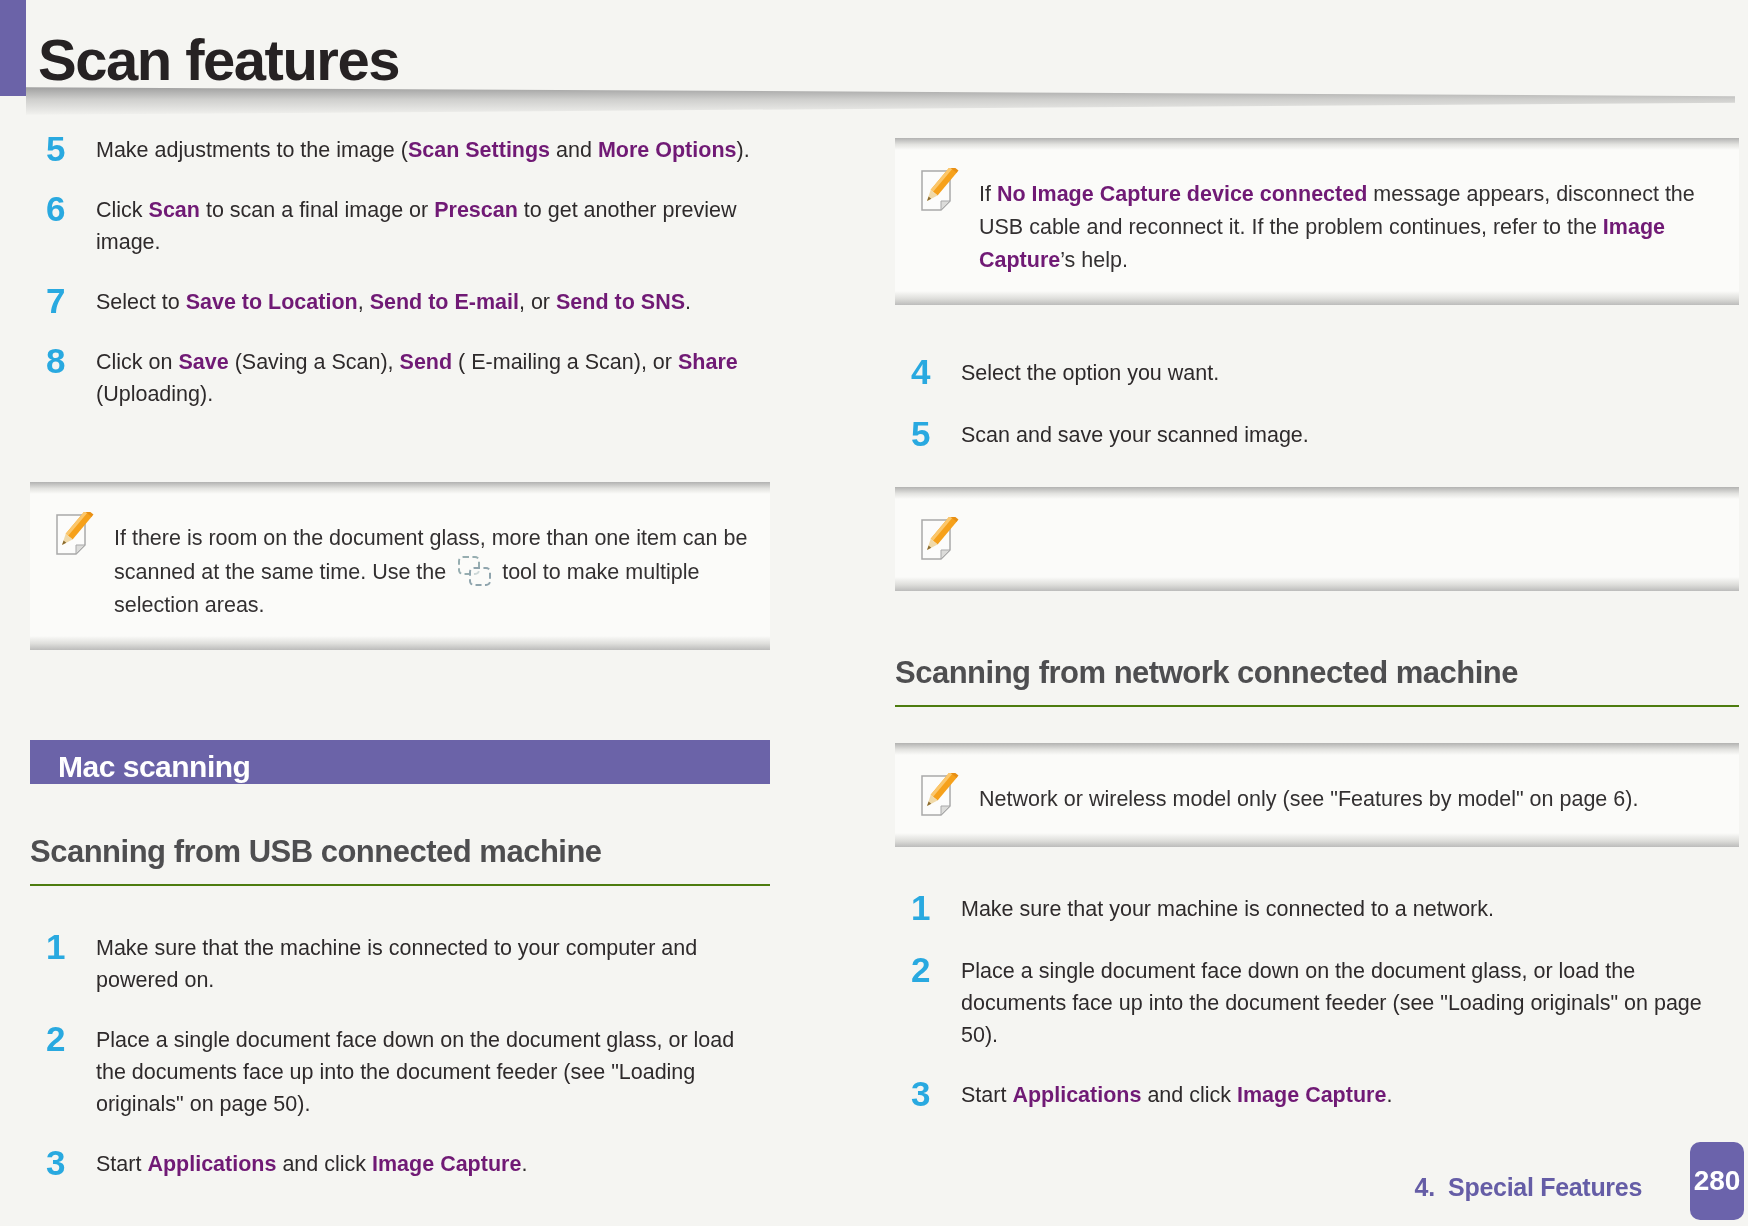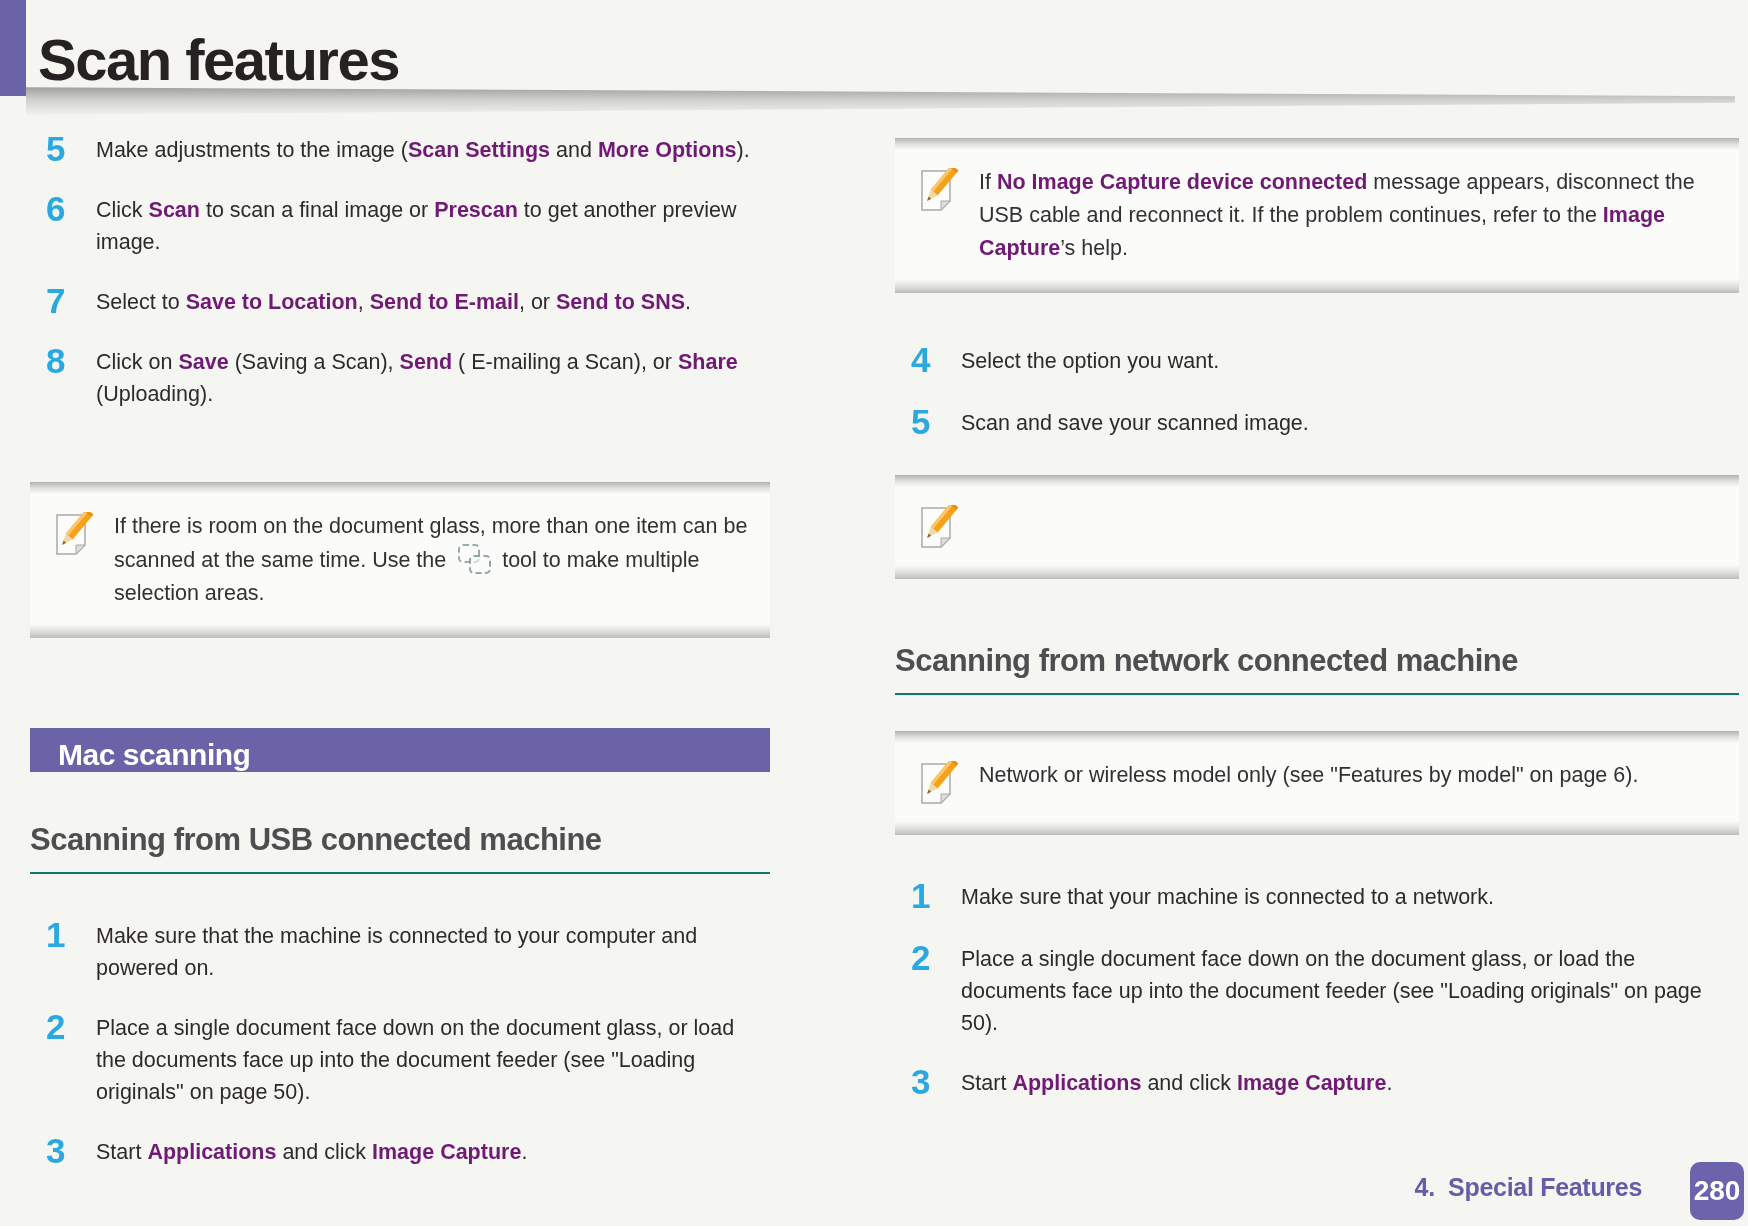--- a/index.html
+++ b/index.html
@@ -34,44 +34,44 @@
   .step-text{
     flex:1;font-size:21.5px;line-height:32px;color:#2e2a2b;padding-top:2px;
   }
   .step-text .b, .note-text .b{font-weight:bold;color:#701a75;}
   
   .note{width:100%;}
   .note-band-top{height:12px;background:linear-gradient(to bottom,#b2b2b1 0%,#e3e3e0 55%,#fbfbf9 100%);}
   .note-band-bottom{height:14px;background:linear-gradient(to bottom,#fbfbf9 0%,#dededb 55%,#bcbcbb 100%);}
   .note-body{background:#fbfbf9;display:flex;align-items:flex-start;padding:16px 8px 14px 18px;}
   .note-icon{flex:none;margin:2px 20px 0 6px;}
-  .note-text{flex:1;font-size:21.5px;line-height:33px;color:#333031;}
+  .note-text{flex:1;font-size:21.5px;line-height:33px;color:#333031;margin-top:12px;}
   
   .icon-marquee{position:relative;display:inline-block;width:38px;height:34px;vertical-align:-10px;margin:0 3px;}
   .icon-marquee::before{content:"";position:absolute;left:3px;top:1px;width:18px;height:15px;
     border:2px dashed #96adb0;border-radius:5px;}
   .icon-marquee::after{content:"";position:absolute;left:14px;top:12px;width:18px;height:15px;
     border:2px dashed #8fa4ad;border-radius:5px;background:rgba(251,251,249,0.55);}
   
   .section-banner{
     height:44px;background:#6b63a8;color:#ffffff;
     font-size:30px;font-weight:bold;line-height:54px;padding-left:28px;
     letter-spacing:-0.5px;
   }
   .sub-heading{
     font-size:31px;font-weight:bold;color:#4e4e50;letter-spacing:-0.5px;
-    padding-bottom:14px;border-bottom:2px solid #0f766e;
+    padding-bottom:14px;border-bottom:2px solid #4d7c0f;
   }
   
   .footer-chapter{
     position:absolute;right:106px;bottom:24px;
     font-size:25px;font-weight:bold;color:#655da6;white-space:pre;letter-spacing:-0.3px;
   }
   .footer-pagebox{
-    position:absolute;right:4px;bottom:6px;width:54px;height:58px;
+    position:absolute;right:4px;bottom:6px;width:54px;height:78px;
     background:#6b63ab;border-radius:10px;
     display:flex;align-items:center;justify-content:center;
     color:#ffffff;font-size:28px;font-weight:bold;
   }
   
   .mt14{margin-top:14px;}  .mt20{margin-top:20px;}  .mt26{margin-top:26px;}
   .mt28{margin-top:28px;}  .mt36{margin-top:36px;}
   .mt44{margin-top:44px;}  .mt50{margin-top:50px;}  .mt64{margin-top:64px;}
   .mt72{margin-top:72px;}  .mt90{margin-top:90px;}
 </style>

